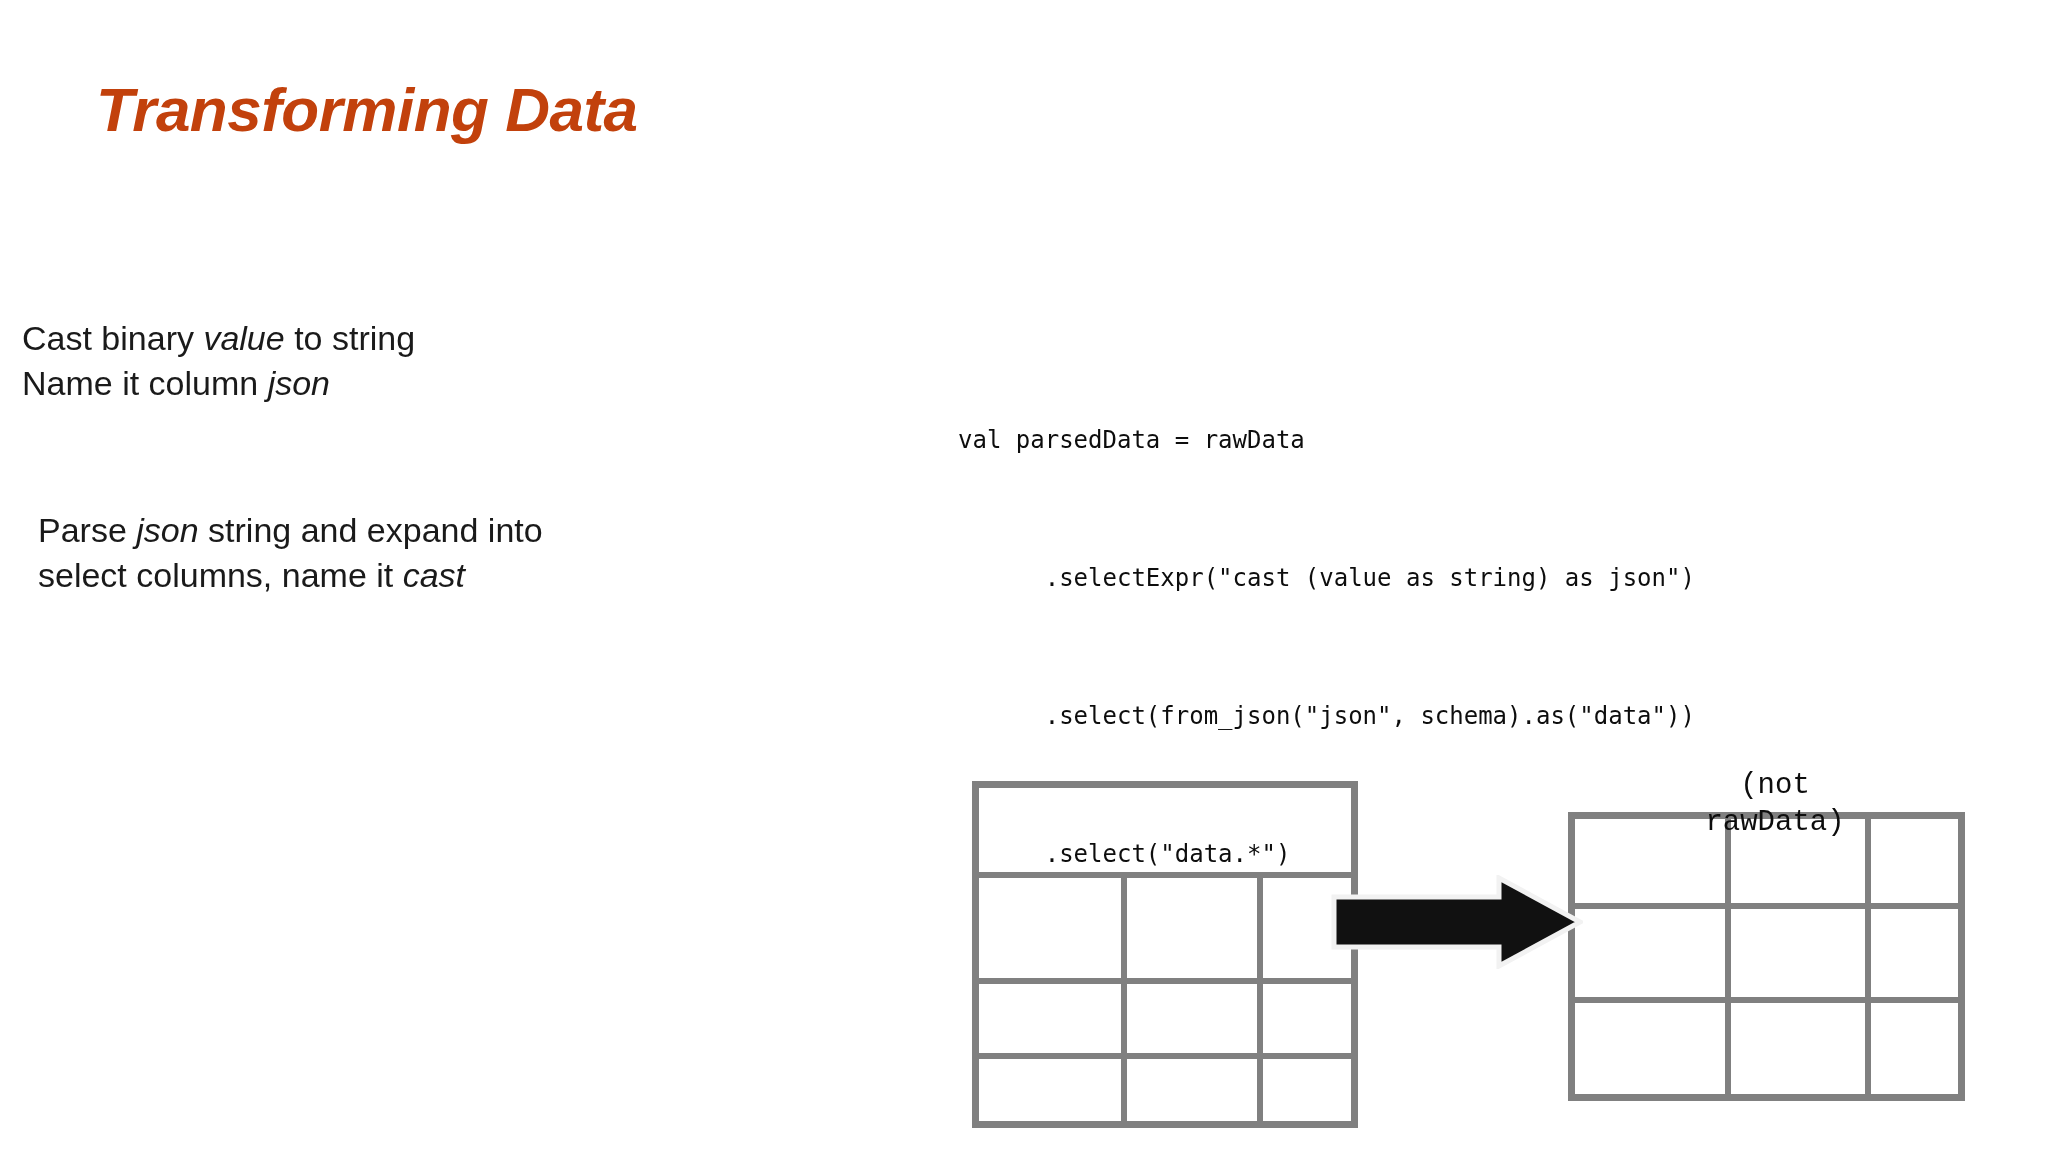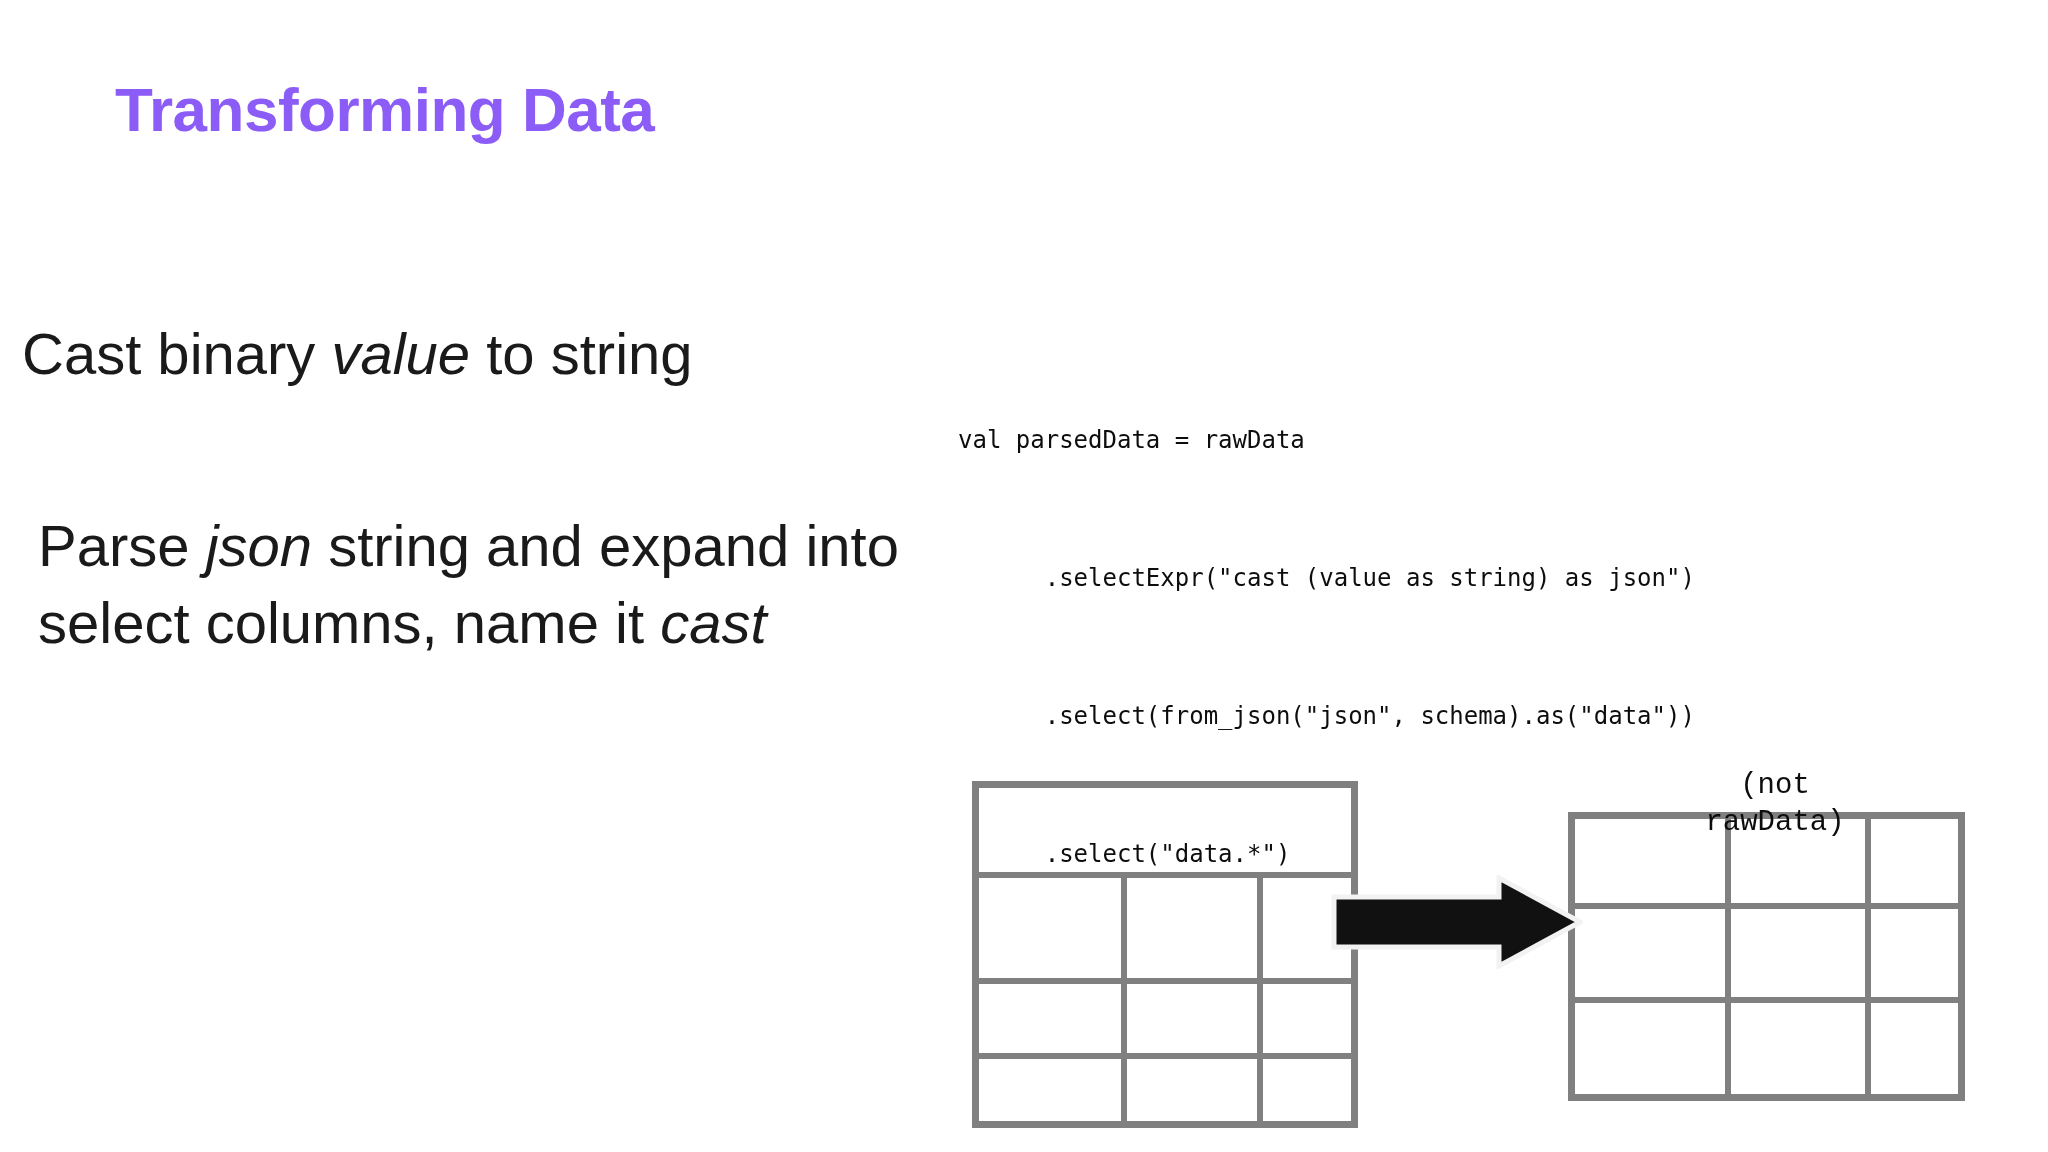--- a/index.html
+++ b/index.html
@@ -13,35 +13,36 @@
     height: 1152px;
     background: #ffffff;
     overflow: hidden;
     font-family: "Liberation Sans", sans-serif;
     color: #0d0d0d;
   }
 
   
   #slide-title {
     position: absolute;
-    left: 115px;
+    left: 96px;
     top: 77px;
     font-size: 62px;
     font-weight: bold;
     letter-spacing: -0.5px;
-    color: #8b5cf6;
+    color: #c2410c;
     white-space: nowrap;
     line-height: 1.08;
+    font-style: italic;
   }
 
   
   .body-block {
     position: absolute;
     left: 22px;
-    font-size: 58px;
+    font-size: 34px;
     line-height: 1.32;
     color: #1a1a1a;
     white-space: nowrap;
   }
   #body-block-1 { top: 316px; }
   #body-block-2 { top: 508px; margin-left: 16px; }
   #body-block-3 { top: 752px; }
   .body-line { display: block; }
   .em { font-style: italic; }
 
@@ -129,20 +130,21 @@
 </style>
 </head>
 <body>
 
 <div id="slide">
 
   <div id="slide-title">Transforming Data</div>
 
   <div class="body-block" id="body-block-1">
     <span class="body-line"><span>Cast binary </span><span class="em">value</span><span> to string</span></span>
+    <span class="body-line"><span>Name it column </span><span class="em">json</span><span></span></span>
   </div>
 
   <div class="body-block" id="body-block-2">
     <span class="body-line"><span>Parse </span><span class="em">json</span><span> string and expand into</span></span>
     <span class="body-line"><span>select columns, name it </span><span class="em">cast</span><span></span></span>
   </div>
 
 
   <div id="code-block">
     <span class="code-line">val parsedData = rawData</span>

